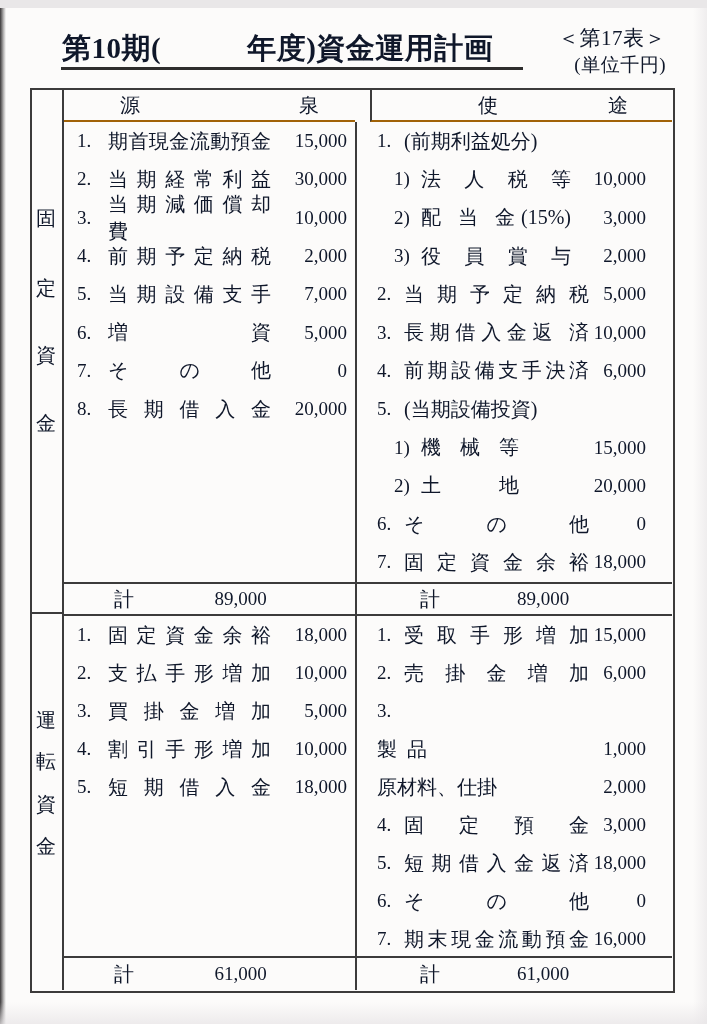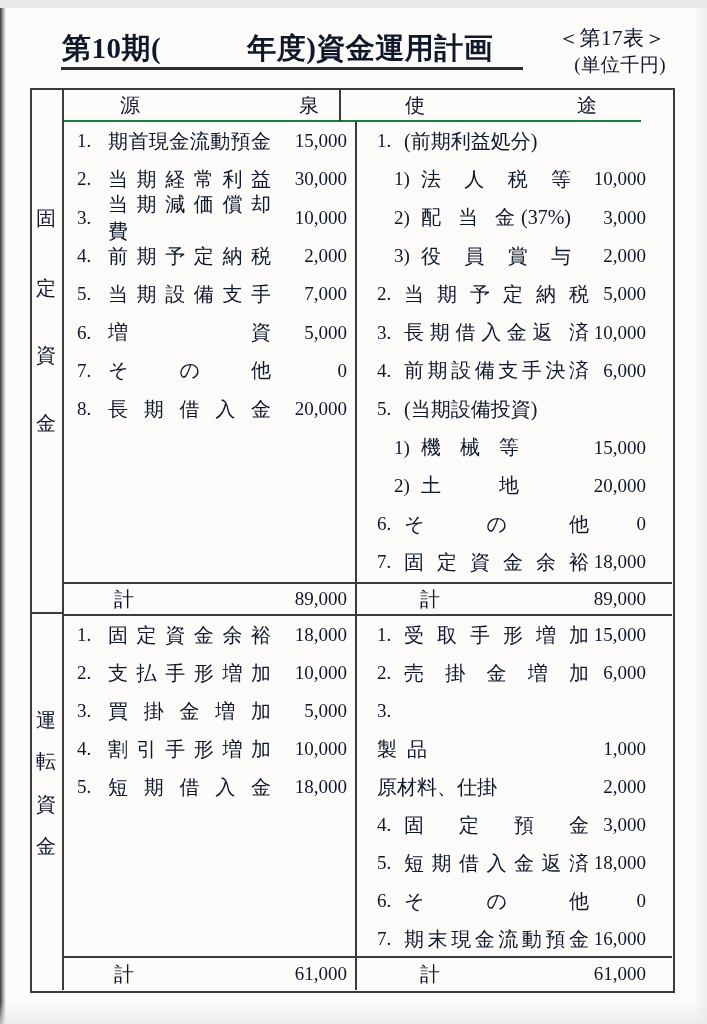--- a/index.html
+++ b/index.html
@@ -31,30 +31,30 @@
   .cell{position:absolute;box-sizing:border-box;}
 
   .stub-cell{border-right:2px solid #3c3b3b;display:flex;justify-content:center;align-items:flex-start;}
   .stub1{border-bottom:2px solid #3c3b3b;padding-top:103px;}
   .stub2{padding-top:80px;}
   .stub-label{writing-mode:vertical-rl;text-orientation:upright;font-size:20px;}
   .stub1 .stub-label{letter-spacing:68px;}
   .stub2 .stub-label{letter-spacing:42px;}
 
   .col-use{border-left:2px solid #3c3b3b;}
-  .hdr{border-bottom:2px solid #15803d;display:flex;align-items:center;}
+  .hdr{border-bottom:2px solid #a16207;display:flex;align-items:center;}
   .hdr-label{flex:1;font-size:20px;text-align:justify;text-align-last:justify;}
   .hdr-src .hdr-label{padding:0 36px 0 56px;}
   .hdr-use .hdr-label{padding:0 44px 0 64px;}
 
   .total{border-top:2px solid #3c3b3b;}
   .line-total{display:flex;align-items:center;height:100%;font-size:20px;}
   .cell-src .line-total{padding:0 8px 0 50px;}
   .cell-use .line-total{padding:0 26px 0 63px;}
-  .total-value{flex:1;text-align:right;font-size:19px;}
+  .total-value{flex:1;text-align:center;font-size:19px;}
 
   
   .line{display:flex;align-items:center;font-size:20px;}
   .h-fx .line{height:38.3px;}
   .h-wk .line{height:38px;}
   .cell-src .line{padding:0 8px 0 13px;}
   .cell-use .line{padding:0 26px 0 20px;}
   .cell-use .line.r-sub{padding-left:37px;}
   .cell-use .line.r-note{}
   .num{flex:none;width:31px;font-size:19px;}
@@ -66,21 +66,21 @@
   .lw-sub{width:150px;}
   .lw-small{width:98px;}
   .lw-note{width:50px;}
   .jl{text-align:justify;text-align-last:justify;font-family:Liberation Serif, serif;}
   .val{flex:1;text-align:right;font-size:19px;font-variant-numeric:tabular-nums;}
 
   
   .p-stub1{left:0;top:0;width:32px;height:524px;}
   .p-stub2{left:0;top:524px;width:32px;height:376px;}
   .p-hsrc{left:32px;top:0;width:291px;height:32px;}
-  .p-huse{left:307px;top:0;width:302px;height:32px;}
+  .p-huse{left:338px;top:0;width:302px;height:32px;padding-left:42px;}
   .p-fxsrc{left:32px;top:32px;width:291px;height:460px;}
   .p-fxuse{left:323px;top:32px;width:317px;height:460px;}
   .p-ftsrc{left:32px;top:492px;width:291px;height:32px;}
   .p-ftuse{left:323px;top:492px;width:317px;height:32px;}
   .p-wksrc{left:32px;top:524px;width:291px;height:342px;}
   .p-wkuse{left:323px;top:524px;width:317px;height:342px;}
   .p-wtsrc{left:32px;top:866px;width:291px;height:34px;}
   .p-wtuse{left:323px;top:866px;width:317px;height:34px;}
 </style>
 </head>
@@ -163,21 +163,21 @@
           <span class="num">1.</span>
           <span class="lbl-plain">(前期利益処分)</span>
         </div>
         <div class="line r-sub">
           <span class="num">1)</span>
           <span class="lbl lw-sub jl">法 人 税 等</span>
           <span class="val">10,000</span>
         </div>
         <div class="line r-sub">
           <span class="num">2)</span>
-          <span class="lbl lw-sub jl">配 当 金(37%)</span>
+          <span class="lbl lw-sub jl">配 当 金(15%)</span>
           <span class="val">3,000</span>
         </div>
         <div class="line r-sub">
           <span class="num">3)</span>
           <span class="lbl lw-sub jl">役 員 賞 与</span>
           <span class="val">2,000</span>
         </div>
         <div class="line ">
           <span class="num">2.</span>
           <span class="lbl lw-main jl">当 期 予 定 納 税</span>

